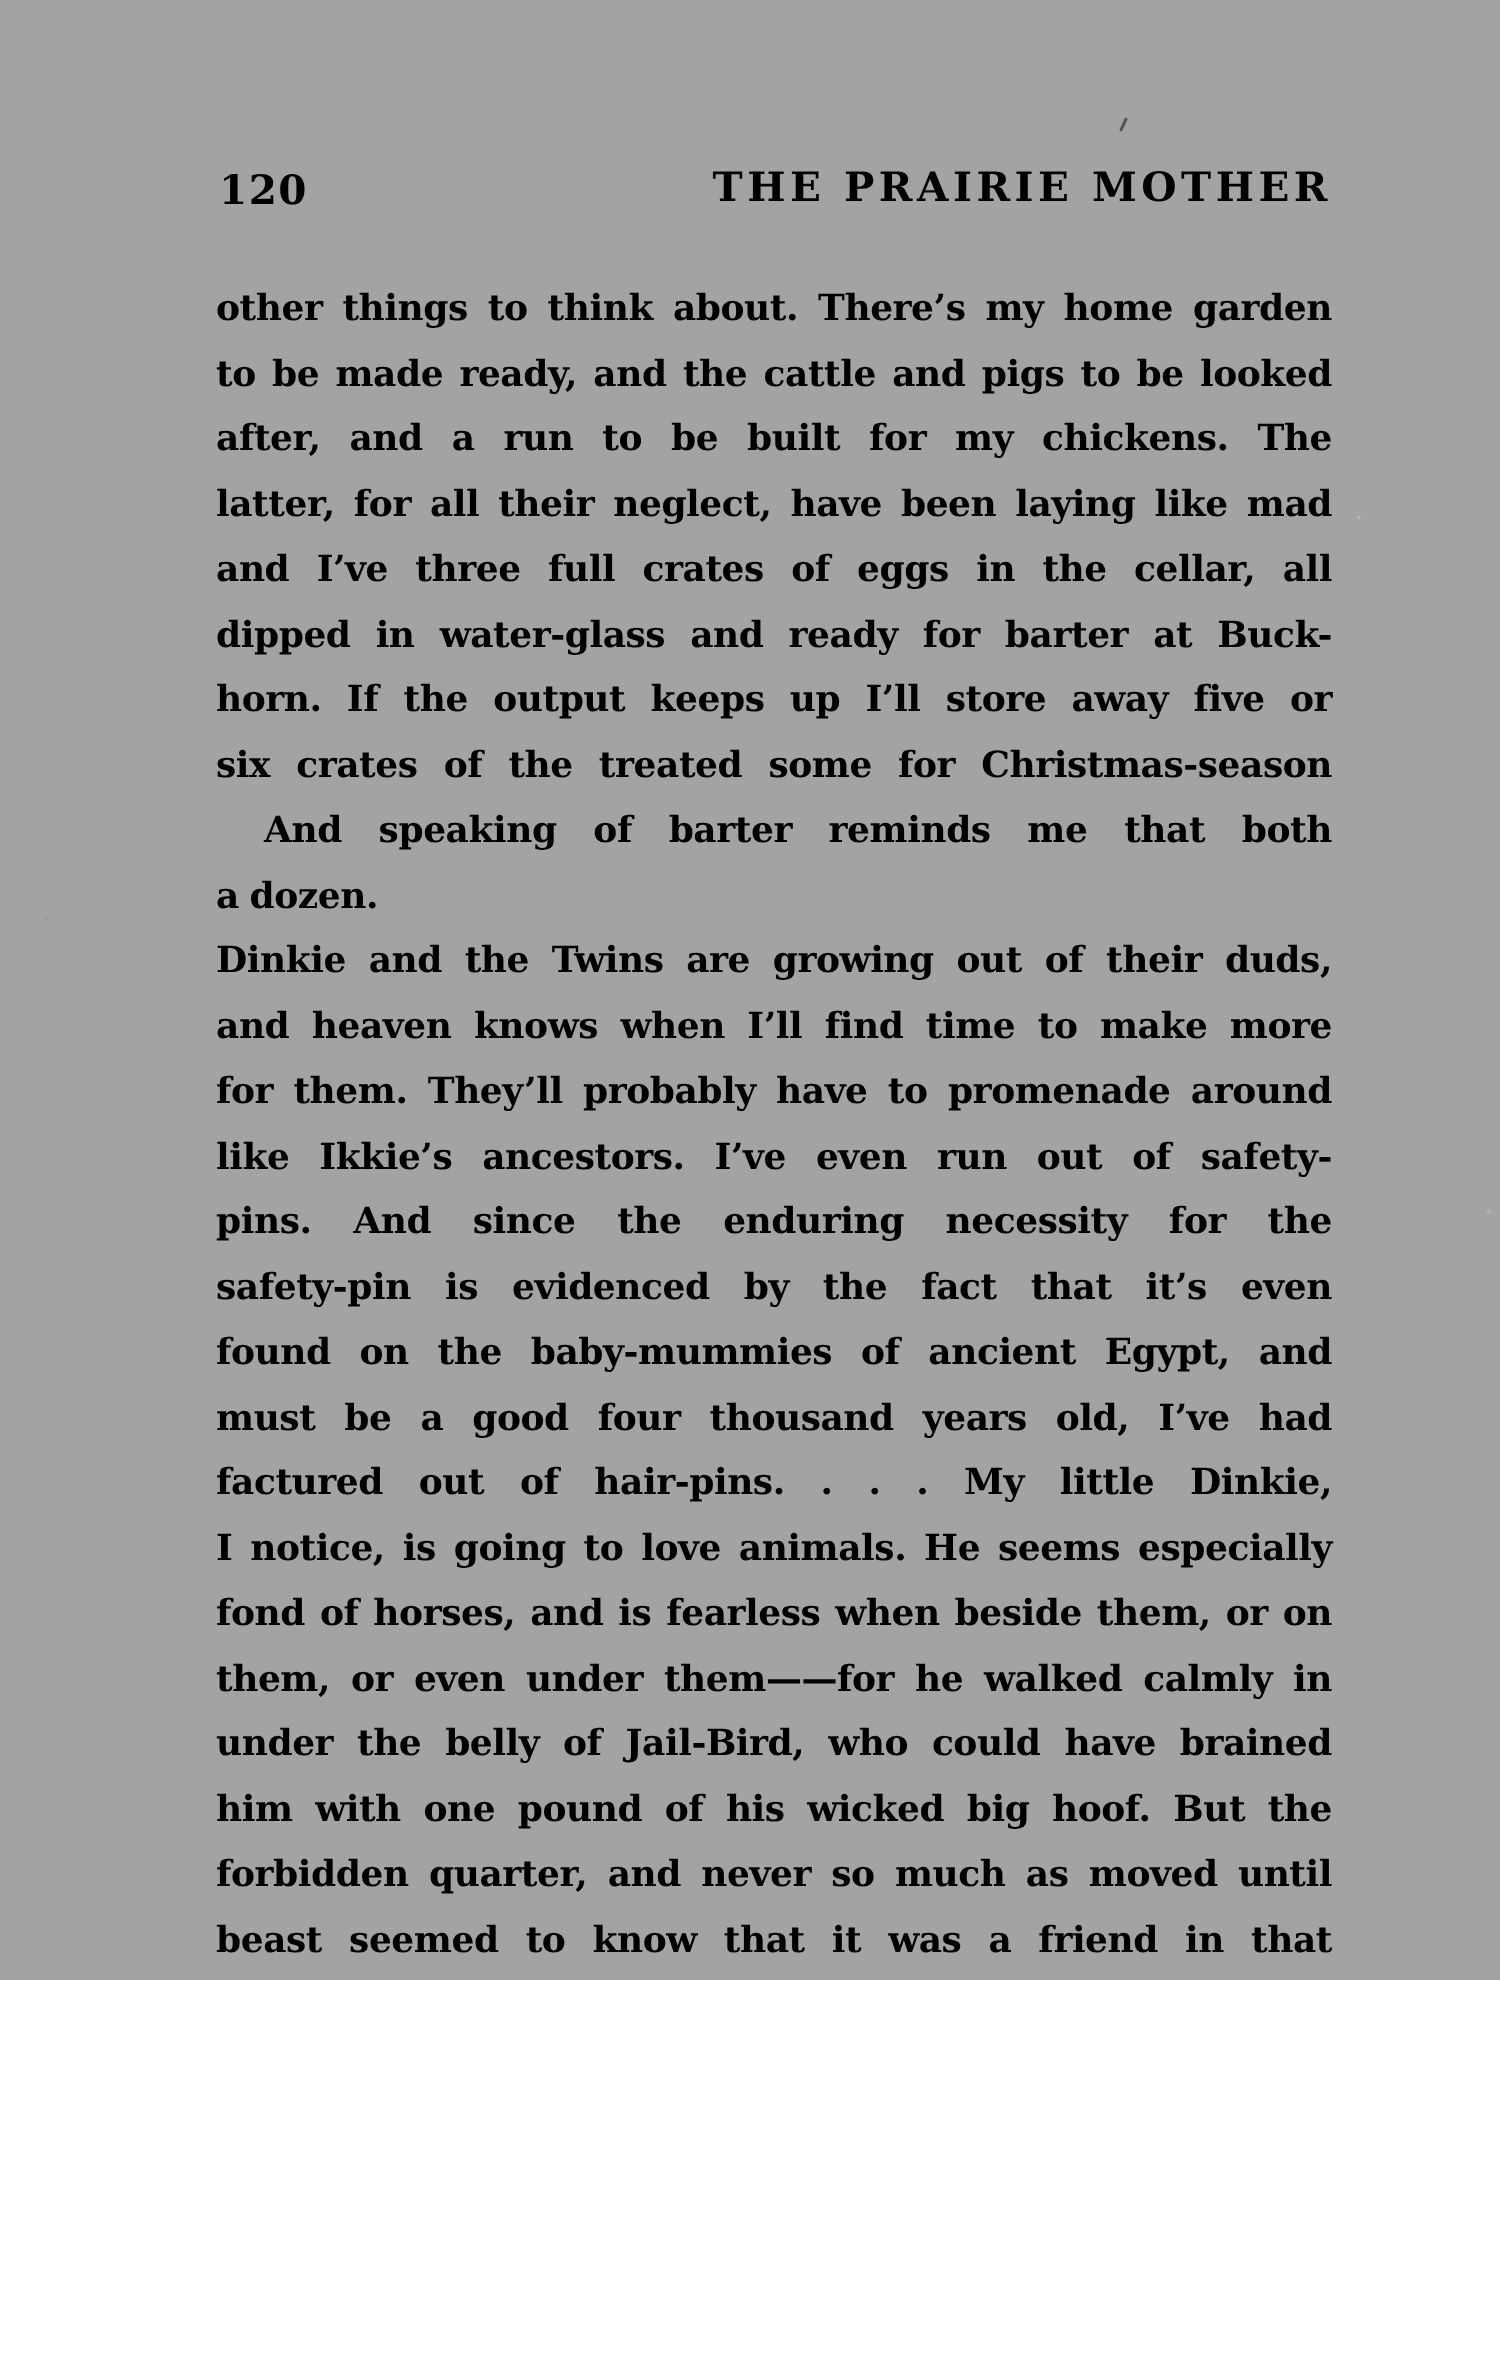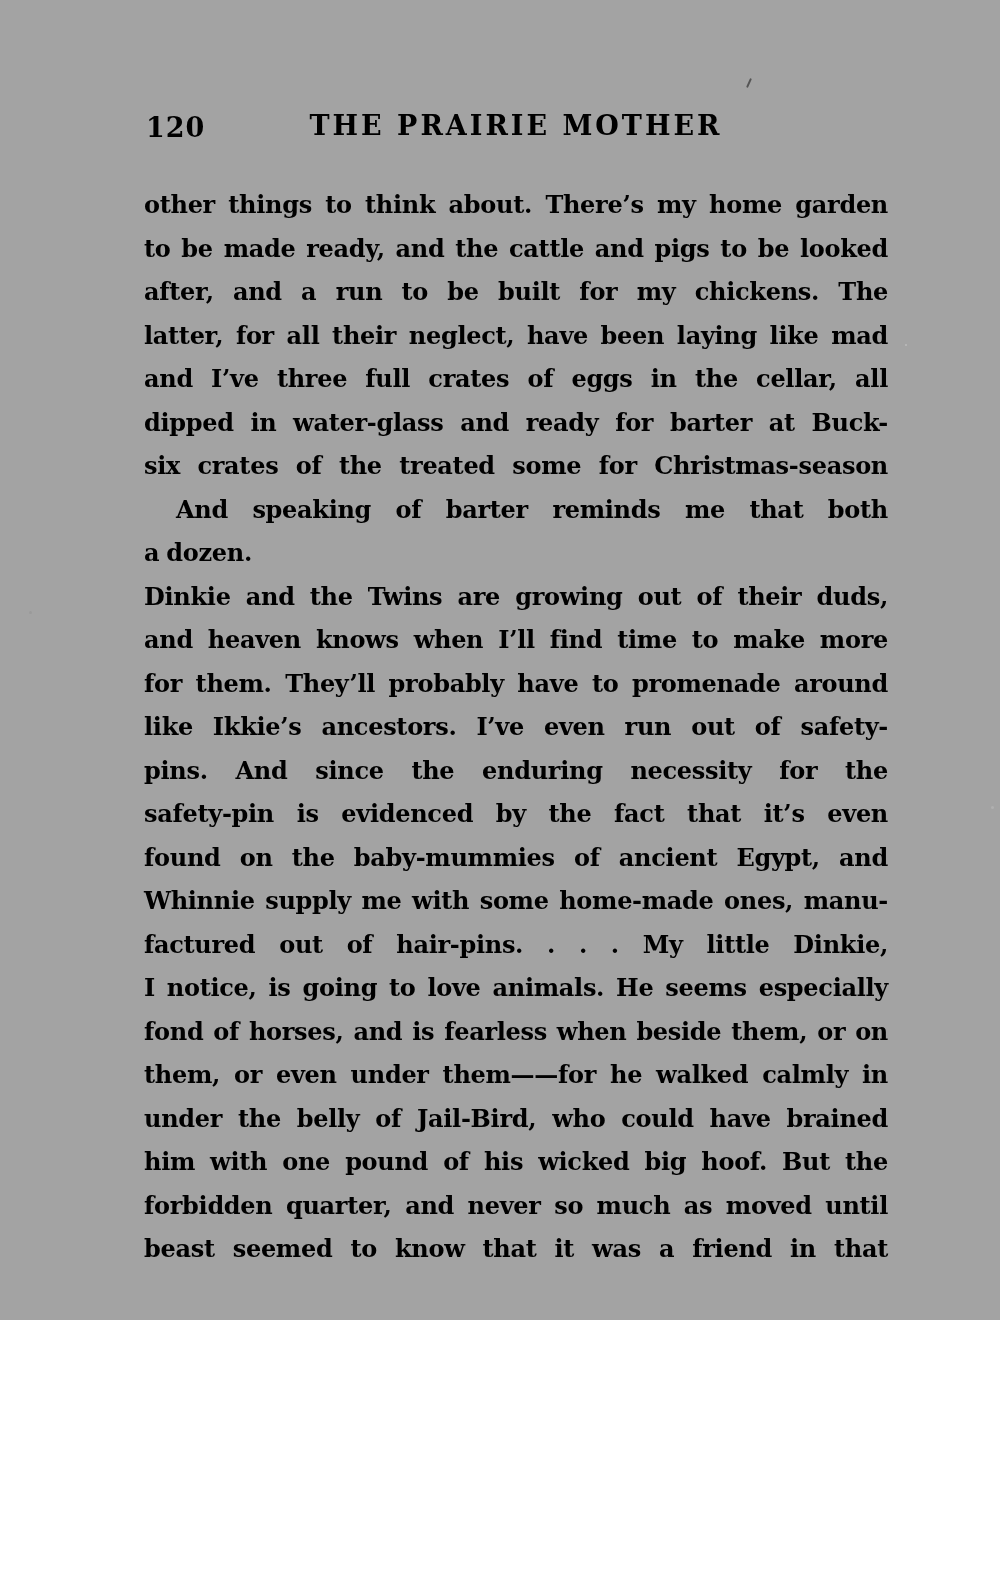--- a/index.html
+++ b/index.html
@@ -26,21 +26,21 @@
     height: 36px;
   }
   .pagenum {
     position: absolute;
     left: 2px;
     top: 2px;
     font-size: 27px;
     letter-spacing: 1px;
   }
   .running-title {
-    text-align: center;
+    text-align: right;
     font-size: 27px;
     letter-spacing: 3px;
     white-space: nowrap;
   }
   
   .text {
     position: absolute;
     left: 144px;
     top: 183px;
     width: 744px;
@@ -97,32 +97,33 @@
     <div class="running-title">THE PRAIRIE MOTHER</div>
   </div>
 
   <div class="text">
     <div class="line">other things to think about.  There’s my home garden</div>
     <div class="line">to be made ready, and the cattle and pigs to be looked</div>
     <div class="line">after, and a run to be built for my chickens.  The</div>
     <div class="line">latter, for all their neglect, have been laying like mad</div>
     <div class="line">and I’ve three full crates of eggs in the cellar, all</div>
     <div class="line">dipped in water-glass and ready for barter at Buck-</div>
+    <div class="line">horn.  If the output keeps up I’ll store away five or</div>
     <div class="line">six crates of the treated some for Christmas-season</div>
     <div class="line indent">And speaking of barter reminds me that both</div>
 
     <div class="line para-last">a dozen.</div>
     <div class="line">Dinkie and the Twins are growing out of their duds,</div>
     <div class="line">and heaven knows when I’ll find time to make more</div>
     <div class="line">for them.  They’ll probably have to promenade around</div>
     <div class="line">like Ikkie’s ancestors.  I’ve even run out of safety-</div>
     <div class="line">pins.  And since the enduring necessity for the</div>
     <div class="line">safety-pin is evidenced by the fact that it’s even</div>
     <div class="line">found on the baby-mummies of ancient Egypt, and</div>
-    <div class="line">Whinnie supply me with some home-made ones, manu-</div>
+    <div class="line">must be a good four thousand years old, I’ve had</div>
     <div class="line">factured out of hair-pins. . . . My little Dinkie,</div>
     <div class="line">I notice, is going to love animals.  He seems especially</div>
     <div class="line">fond of horses, and is fearless when beside them, or on</div>
     <div class="line">them, or even under them——for he walked calmly in</div>
     <div class="line">under the belly of Jail-Bird, who could have brained</div>
     <div class="line">him with one pound of his wicked big hoof.  But the</div>
     <div class="line">forbidden quarter, and never so much as moved until</div>
     <div class="line">beast seemed to know that it was a friend in that</div>
   </div>
 

